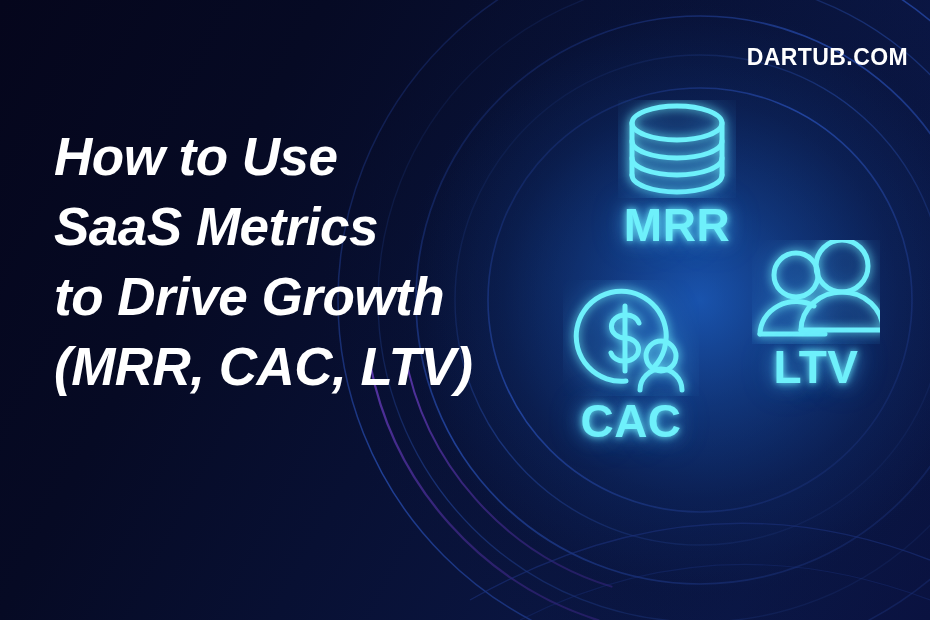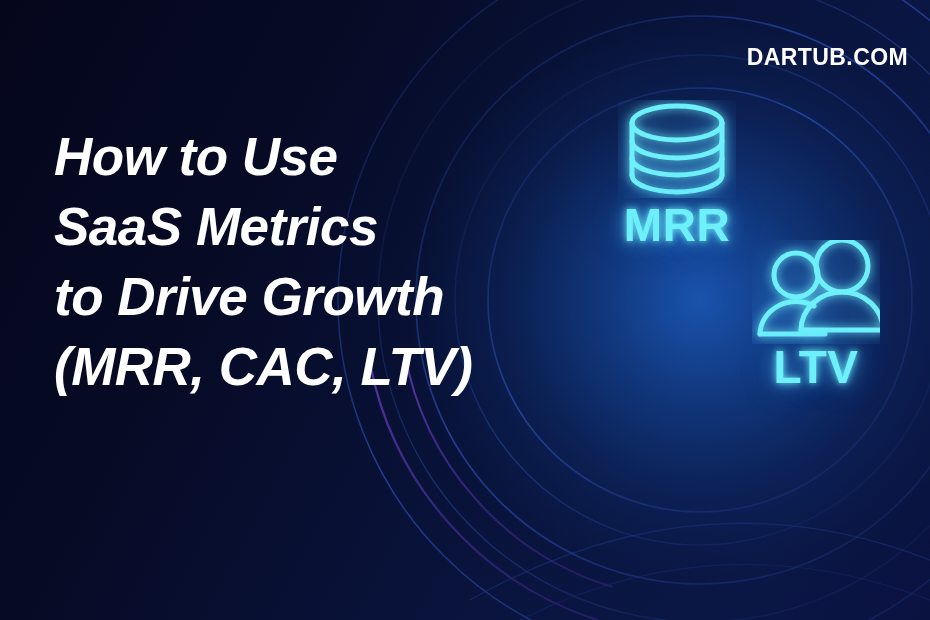--- a/index.html
+++ b/index.html
@@ -167,20 +167,32 @@
         <path d="M 14 23 L 14 75"></path>
         <path d="M 104 23 L 104 75"></path>
         <path d="M 14 75 A 45 17 0 0 0 104 75"></path>
         <path d="M 14 41 A 45 17 0 0 0 104 41"></path>
         <path d="M 14 58 A 45 17 0 0 0 104 58"></path>
       </g>
     </svg>
     <div class="metric-label">MRR</div>
   </div>
 
+  <div class="metric" id="metric-cac">
+    <svg class="metric-glyph" width="136" height="116" viewBox="0 0 136 116">
+      <g class="neon" stroke-width="5" style="filter: drop-shadow(0 0 5px rgba(110,240,251,0.9)) drop-shadow(0 0 14px rgba(70,180,255,0.6));">
+        <path d="M 92 86 A 45 45 0 1 0 63 101"></path>
+        <path d="M 62 26 L 62 91"></path>
+        <path d="M 76 43 A 13 11 0 0 0 62 35 A 13 11 0 0 0 62 58 A 13 11 0 0 1 62 81 A 13 11 0 0 1 48 73"></path>
+        <circle cx="98" cy="76" r="15"></circle>
+        <path d="M 77 110 A 21 21 0 0 1 119 110"></path>
+      </g>
+    </svg>
+    <div class="metric-label">CAC</div>
+  </div>
 
   <div class="metric" id="metric-lev">
     <svg class="metric-glyph" width="128" height="104" viewBox="0 0 128 104">
       <g class="neon" stroke-width="5" style="filter: drop-shadow(0 0 5px rgba(110,240,251,0.9)) drop-shadow(0 0 14px rgba(70,180,255,0.6));">
         <circle cx="44" cy="35" r="22"></circle>
         <path d="M 8 94 A 36 33 0 0 1 62 66"></path>
         <circle cx="90" cy="26" r="26"></circle>
         <path d="M 49 90 A 41 38 0 0 1 131 90"></path>
         <path d="M 49 90 L 131 90"></path>
         <path d="M 8 94 L 73 94"></path>

